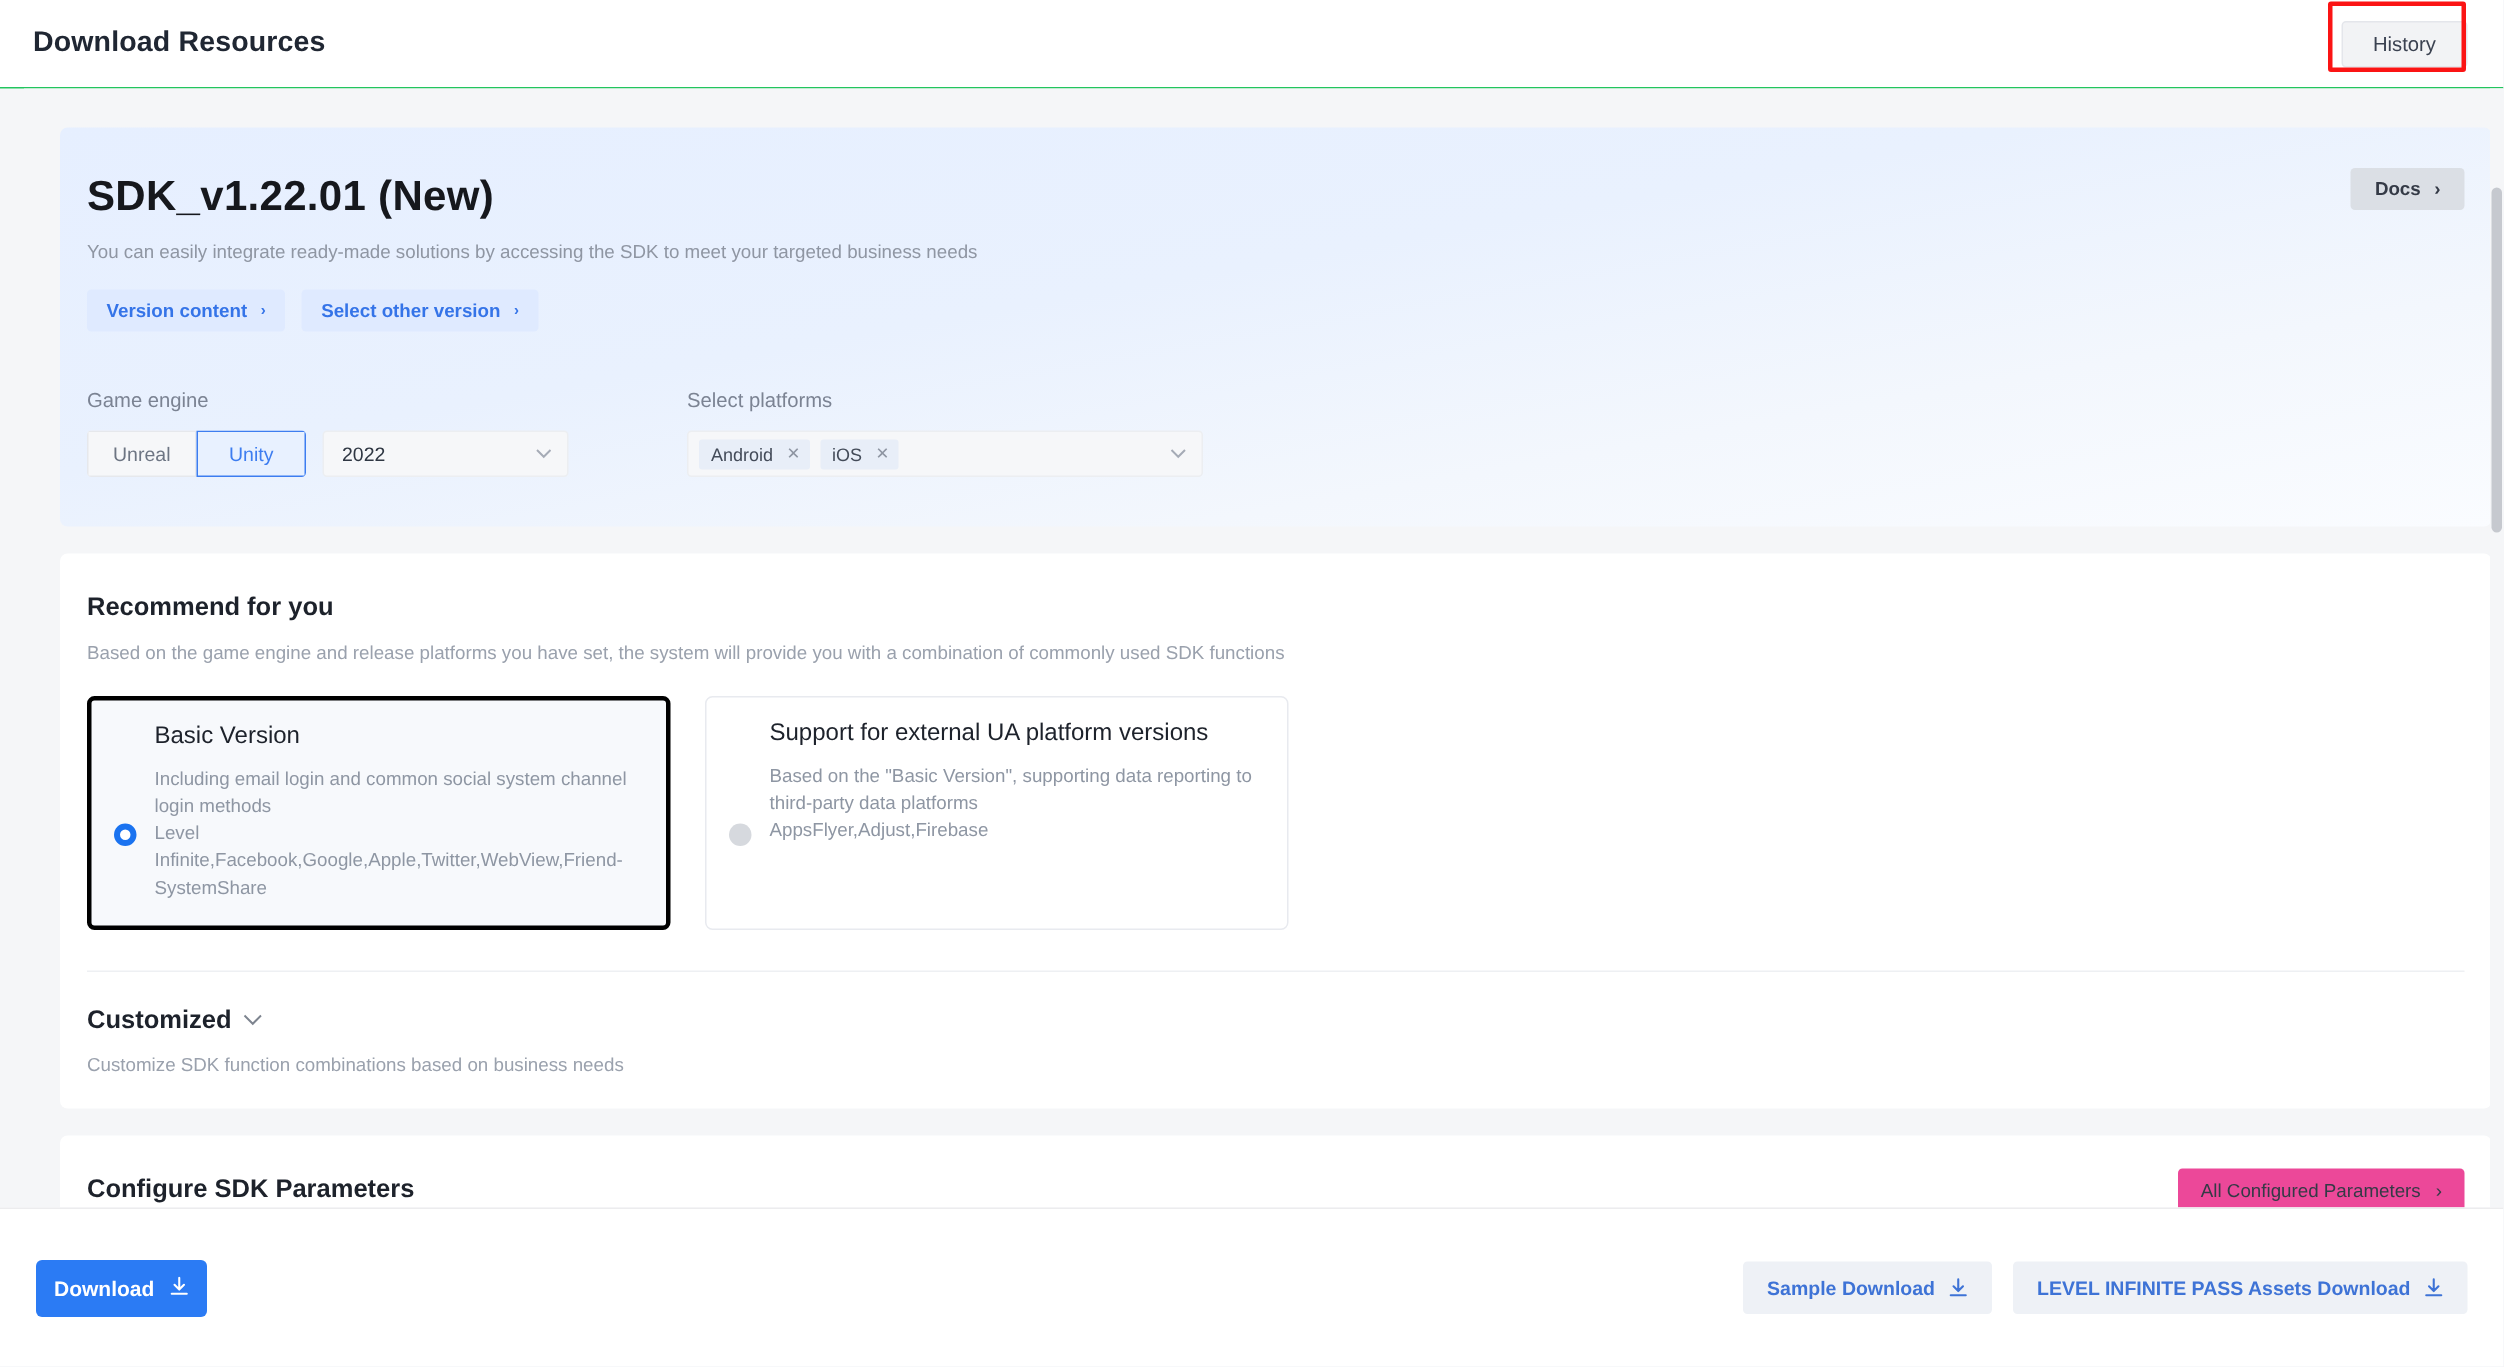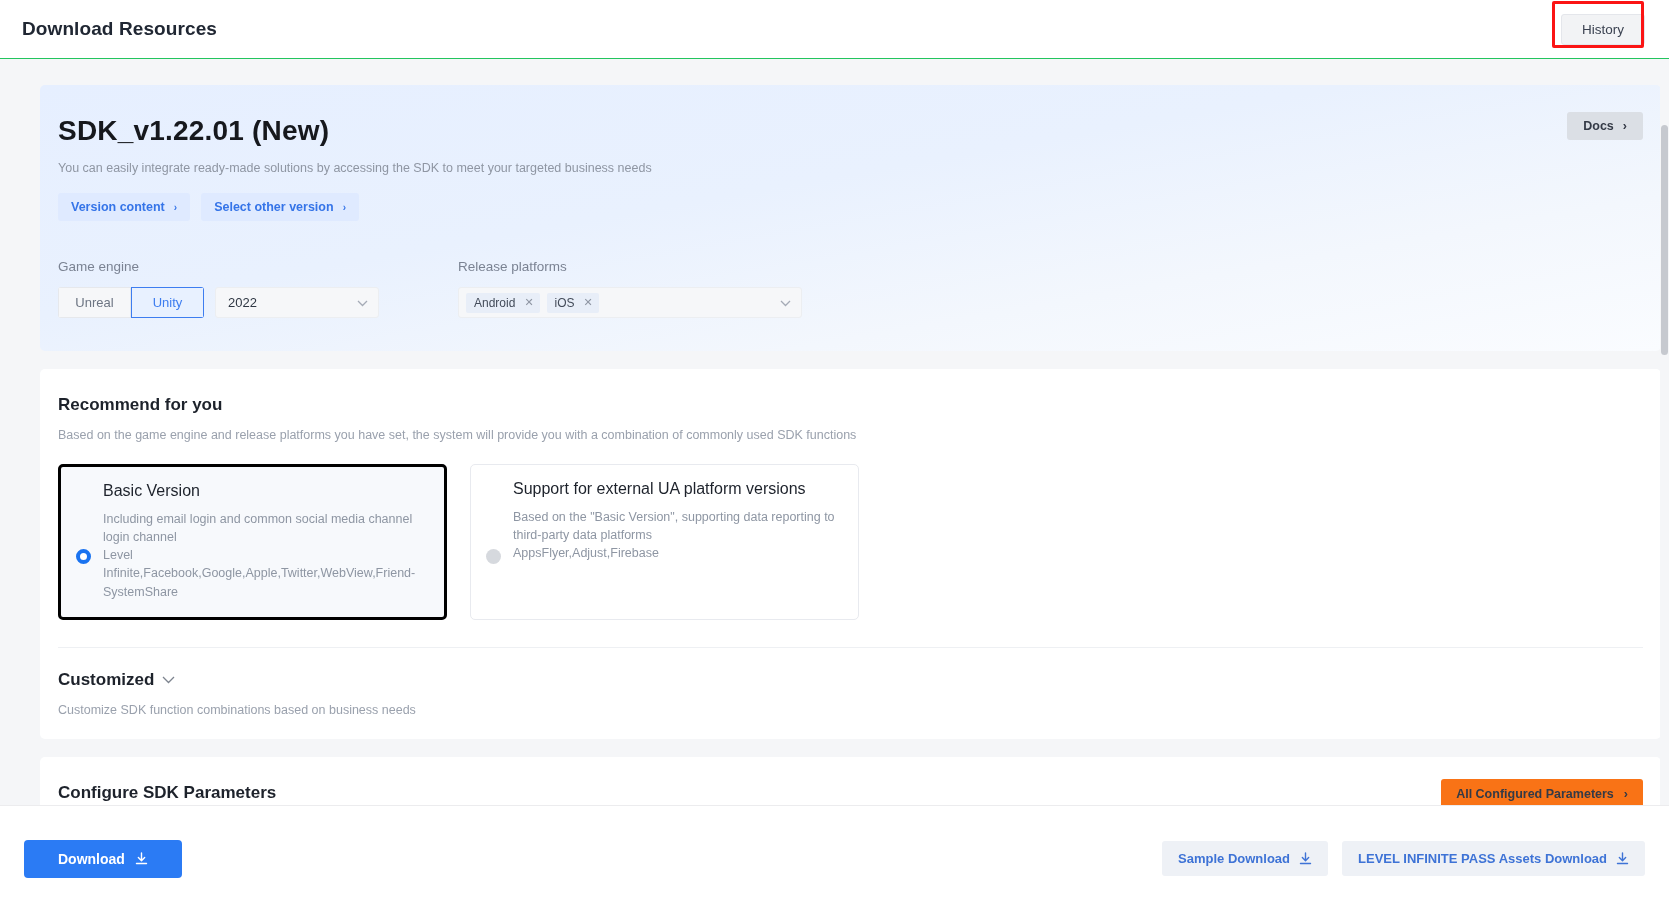--- a/index.html
+++ b/index.html
@@ -121,36 +121,36 @@
 
   .divider { height: 1px; background: #eef0f3; margin: 27px 0 0 0; }
   .cust-title { font-size: 17px; font-weight: 700; color: #1d222b; display: flex; align-items: center; gap: 8px; margin-top: 22px; cursor: pointer; }
   .cust-title .chev { font-size: 13px; color: #7d848f; font-weight: 400; }
   .cust-sub { font-size: 12.5px; color: #9aa1ad; margin-top: 13px; }
 
   
   .conf { margin: 18px 24px 0 24px; background:#fff; border-radius: 5px; padding: 26px 18px 0 18px; position: relative; height: 150px; overflow: hidden;}
   .allparams {
     position: absolute; right: 18px; top: 22px;
-    background: #f97316; color: #343a46; font-size: 12.5px; font-weight: 700;
+    background: #ec4899; color: #343a46; font-size: 12.5px; font-weight: 400;
     border-radius: 3px; padding: 8px 15px; cursor: pointer; border: none;
     display: inline-flex; align-items: flex-start; gap: 10px;
     font-family: "Liberation Sans", sans-serif;
   }
 
   
   .footer {
     position: absolute; left: 0; bottom: 0; width: 1669px; height: 106px;
     background: #ffffff; border-top: 1px solid #ececee;
     display: flex; align-items: center; padding: 0 24px;
   }
   .btn-dl {
     background: #2b7bf4; color: #fff; font-size: 14px; font-weight: 700;
-    border: none; border-radius: 4px; padding: 11px 34px; cursor: pointer;
-    display: inline-flex; align-items: center; gap: 10px;
+    border: none; border-radius: 4px; padding: 11px 12px; cursor: pointer;
+    display: inline-flex; align-items: flex-start; gap: 10px;
     font-family: "Liberation Sans", sans-serif;
   }
   .footer-right { margin-left: auto; display: flex; gap: 14px; align-items: center; }
   .btn-ghost {
     background: #eef1f6; color: #3e73d6; font-size: 13px; font-weight: 700;
     border: none; border-radius: 3px; padding: 10px 16px; cursor: pointer;
     display: inline-flex; align-items: center; gap: 9px;
     font-family: "Liberation Sans", sans-serif;
   }
   .dl-ico { display: inline-block; width: 13px; height: 13px; }
@@ -204,21 +204,21 @@
               <span class="caret">
                 <svg width="11" height="7" viewBox="0 0 11 7">
                     <path d="M1 1l4.5 4.5L10 1" stroke="#a5abb6" stroke-width="1.3" fill="none"></path>
                   </svg>
               </span>
             </div>
           </div>
         </div>
 
         <div class="field-block">
-          <div class="field-label">Release platforms</div>
+          <div class="field-label">Select platforms</div>
           <div class="tagselect">
             <div class="tags">
               <span class="tag">
                 <span>Android</span>
                 <span class="x">✕</span>
               </span>
               <span class="tag">
                 <span>iOS</span>
                 <span class="x">✕</span>
               </span>
@@ -237,21 +237,21 @@
       <div class="sec-title">Recommend for you</div>
       <div class="sec-sub">Based on the game engine and release platforms you have set, the system will provide you with a combination of commonly used SDK functions</div>
 
       <div class="opt-row">
         <div class="opt sel">
           <div class="radio-wrap">
             <span class="radio"></span>
           </div>
           <div>
             <div class="opt-title">Basic Version</div>
-            <div class="opt-desc">Including email login and common social media channel login channel</div>
+            <div class="opt-desc">Including email login and common social system channel login methods</div>
             <div class="opt-desc" style="margin-top:0">Level Infinite,Facebook,Google,Apple,Twitter,WebView,Friend-SystemShare</div>
           </div>
         </div>
 
         <div class="opt unsel">
           <div class="radio-wrap">
             <span class="radio off"></span>
           </div>
           <div>
             <div class="opt-title">Support for external UA platform versions</div>

